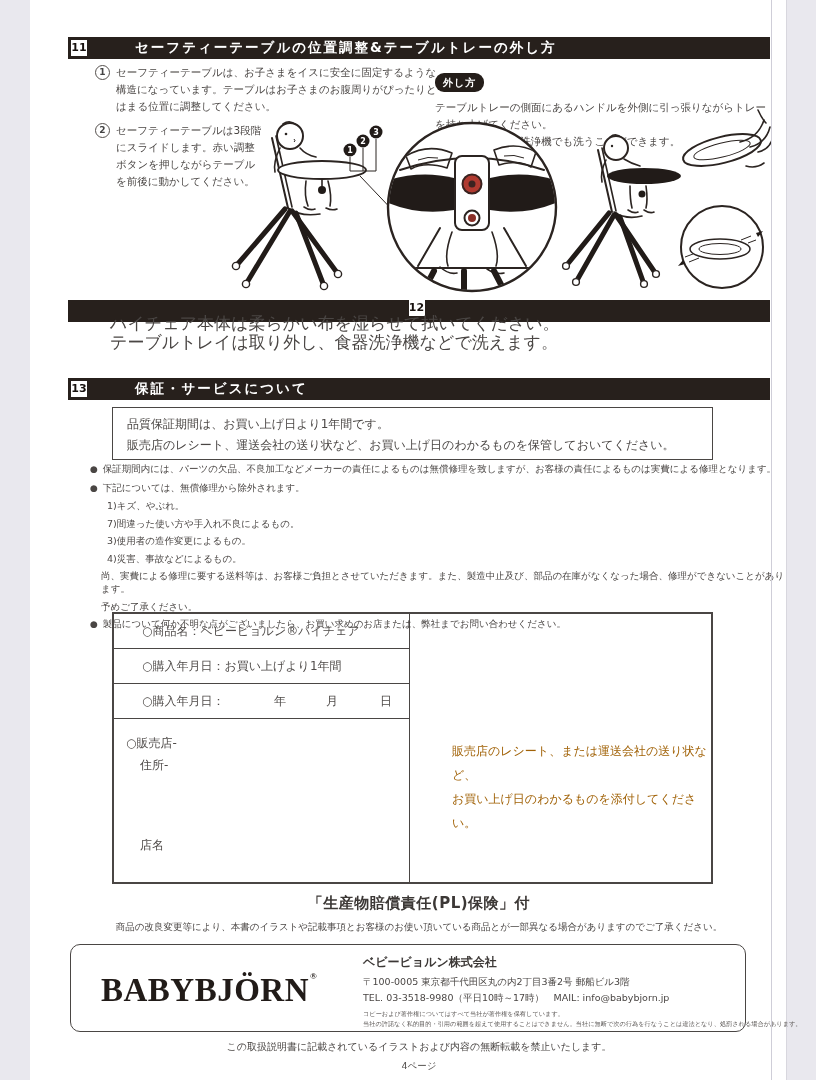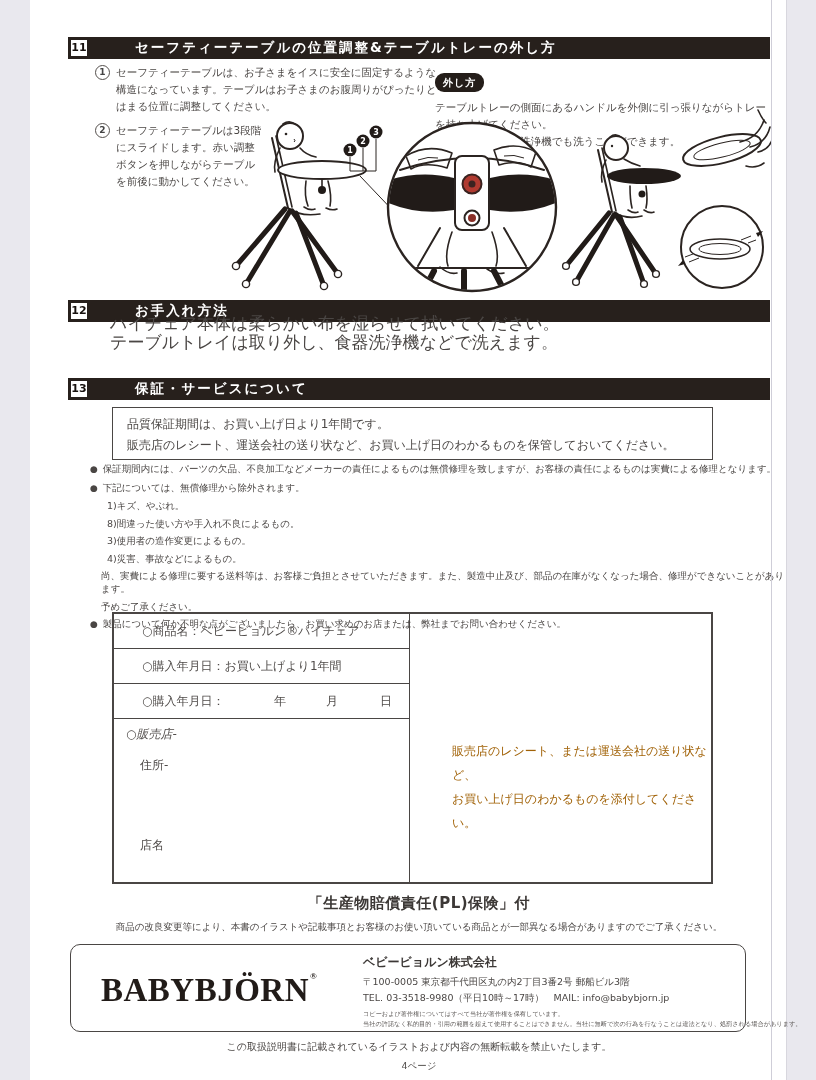--- a/index.html
+++ b/index.html
@@ -58,21 +58,21 @@
   .bullets .note{margin:0 0 4.5px 11px;}
 
   
   .wtable{
     position:absolute;left:82px;top:612px;width:601px;height:272px;
     border:2px solid #4a4644;box-sizing:border-box;color:#4f4b49;font-size:12px;
   }
   .wt-left{position:absolute;left:0;top:0;width:296px;height:100%;border-right:1.5px solid #4a4644;box-sizing:border-box;}
   .wt-row{position:relative;height:35px;border-bottom:1.5px solid #4a4644;box-sizing:border-box;display:flex;align-items:center;padding-left:28px;}
   .wt-row-last{position:relative;height:163px;border-bottom:none;}
-  .wt-row-last .lbl1{position:absolute;left:12px;top:7px;font-style:italic;}
+  .wt-row-last .lbl1{position:absolute;left:12px;top:16px;}
   .wt-row-last .lbl2{position:absolute;left:26px;top:38px;}
   .wt-row-last .lbl3{position:absolute;left:26px;top:118px;}
   .ymd{position:absolute;}
   .wt-right{position:absolute;left:296px;top:0;width:305px;height:100%;}
   .wt-note{position:absolute;left:42px;top:125px;font-size:12px;line-height:24px;color:#a16207;}
 
   
   .pl-title{position:absolute;left:38px;top:894px;width:702px;text-align:center;font-size:15px;font-weight:bold;color:#3c3836;letter-spacing:0.5px;}
   .pl-note{position:absolute;left:38px;top:921px;width:702px;text-align:center;font-size:9.5px;color:#4a4644;}
 
@@ -232,21 +232,21 @@
       <circle class="whitefill" cx="170" cy="143" r="41" stroke-width="1.8"></circle>
       <ellipse cx="168" cy="145" rx="30" ry="10" fill="#fff" stroke="#2b2421" stroke-width="1.5"></ellipse>
       <ellipse cx="168" cy="145" rx="21" ry="5.5" fill="none" stroke="#2b2421" stroke-width="1"></ellipse>
       <path class="lnthin" d="M189 136 l10 -4 M196 139 l8 -3"></path>
       <polygon points="204,129 211,127 206,133" fill="#211b18"></polygon>
       <path class="lnthin" d="M147 154 l-10 4 M141 150 l-8 3"></path>
       <polygon points="133,160 126,162 131,156" fill="#211b18"></polygon>
     </svg>
   </div>
 
-  <div class="bar" style="top:300px;">
+  <div class="bar" style="top:300px;flex-direction:column;">
     <span class="numbox">12</span>
     <span class="bartitle">お手入れ方法</span>
   </div>
   <div class="plain" style="left:80px;top:314px;font-size:17px;line-height:19px;">
     <div>ハイチェア本体は柔らかい布を湿らせて拭いてください。</div>
     <div>テーブルトレイは取り外し、食器洗浄機などで洗えます。</div>
   </div>
 
   <div class="bar" style="top:378px;">
     <span class="numbox">13</span>
@@ -261,21 +261,21 @@
   <div class="bullets">
     <div class="b">
       <span class="dot">●</span>
       <span>保証期間内には、パーツの欠品、不良加工などメーカーの責任によるものは無償修理を致しますが、お客様の責任によるものは実費による修理となります。</span>
     </div>
     <div class="b">
       <span class="dot">●</span>
       <span>下記については、無償修理から除外されます。</span>
     </div>
     <div class="sub">1)キズ、やぶれ。</div>
-    <div class="sub">8)間違った使い方や手入れ不良によるもの。</div>
+    <div class="sub">7)間違った使い方や手入れ不良によるもの。</div>
     <div class="sub">3)使用者の造作変更によるもの。</div>
     <div class="sub">4)災害、事故などによるもの。</div>
     <div class="note">尚、実費による修理に要する送料等は、お客様ご負担とさせていただきます。また、製造中止及び、部品の在庫がなくなった場合、修理ができないことがあります。</div>
     <div class="note">予めご了承ください。</div>
     <div class="b">
       <span class="dot">●</span>
       <span>製品について何か不明な点がございましたら、お買い求めのお店または、弊社までお問い合わせください。</span>
     </div>
   </div>
 

